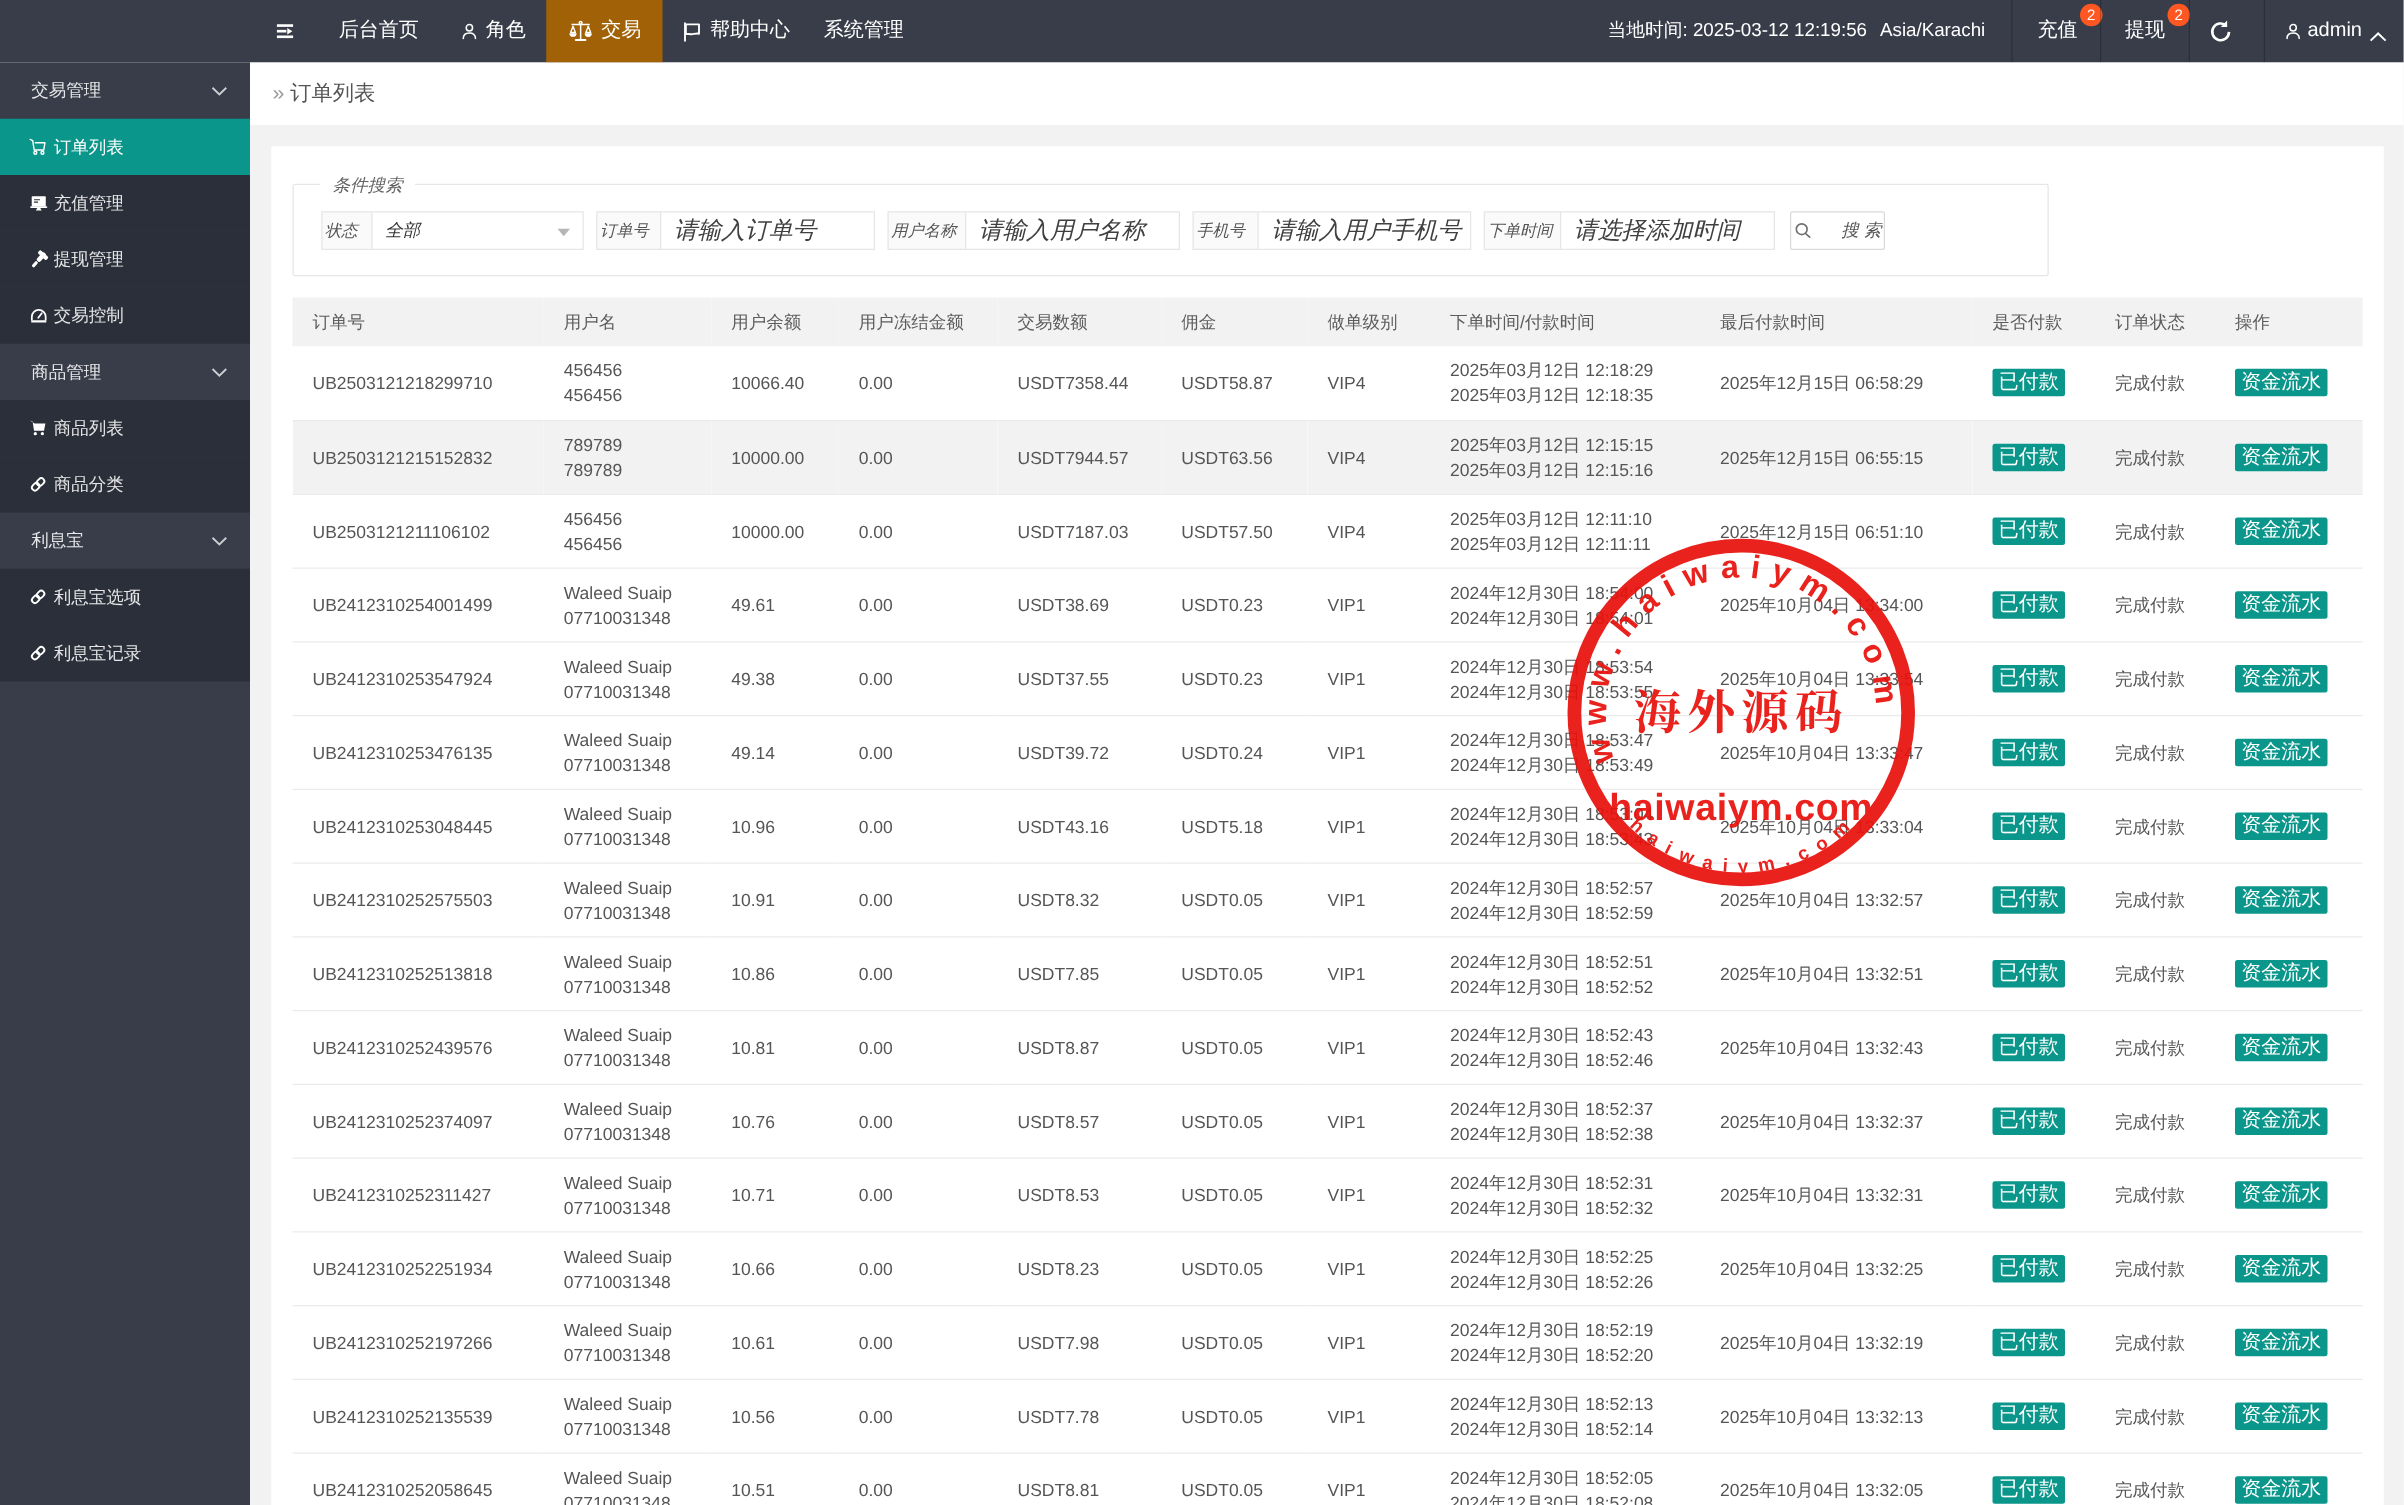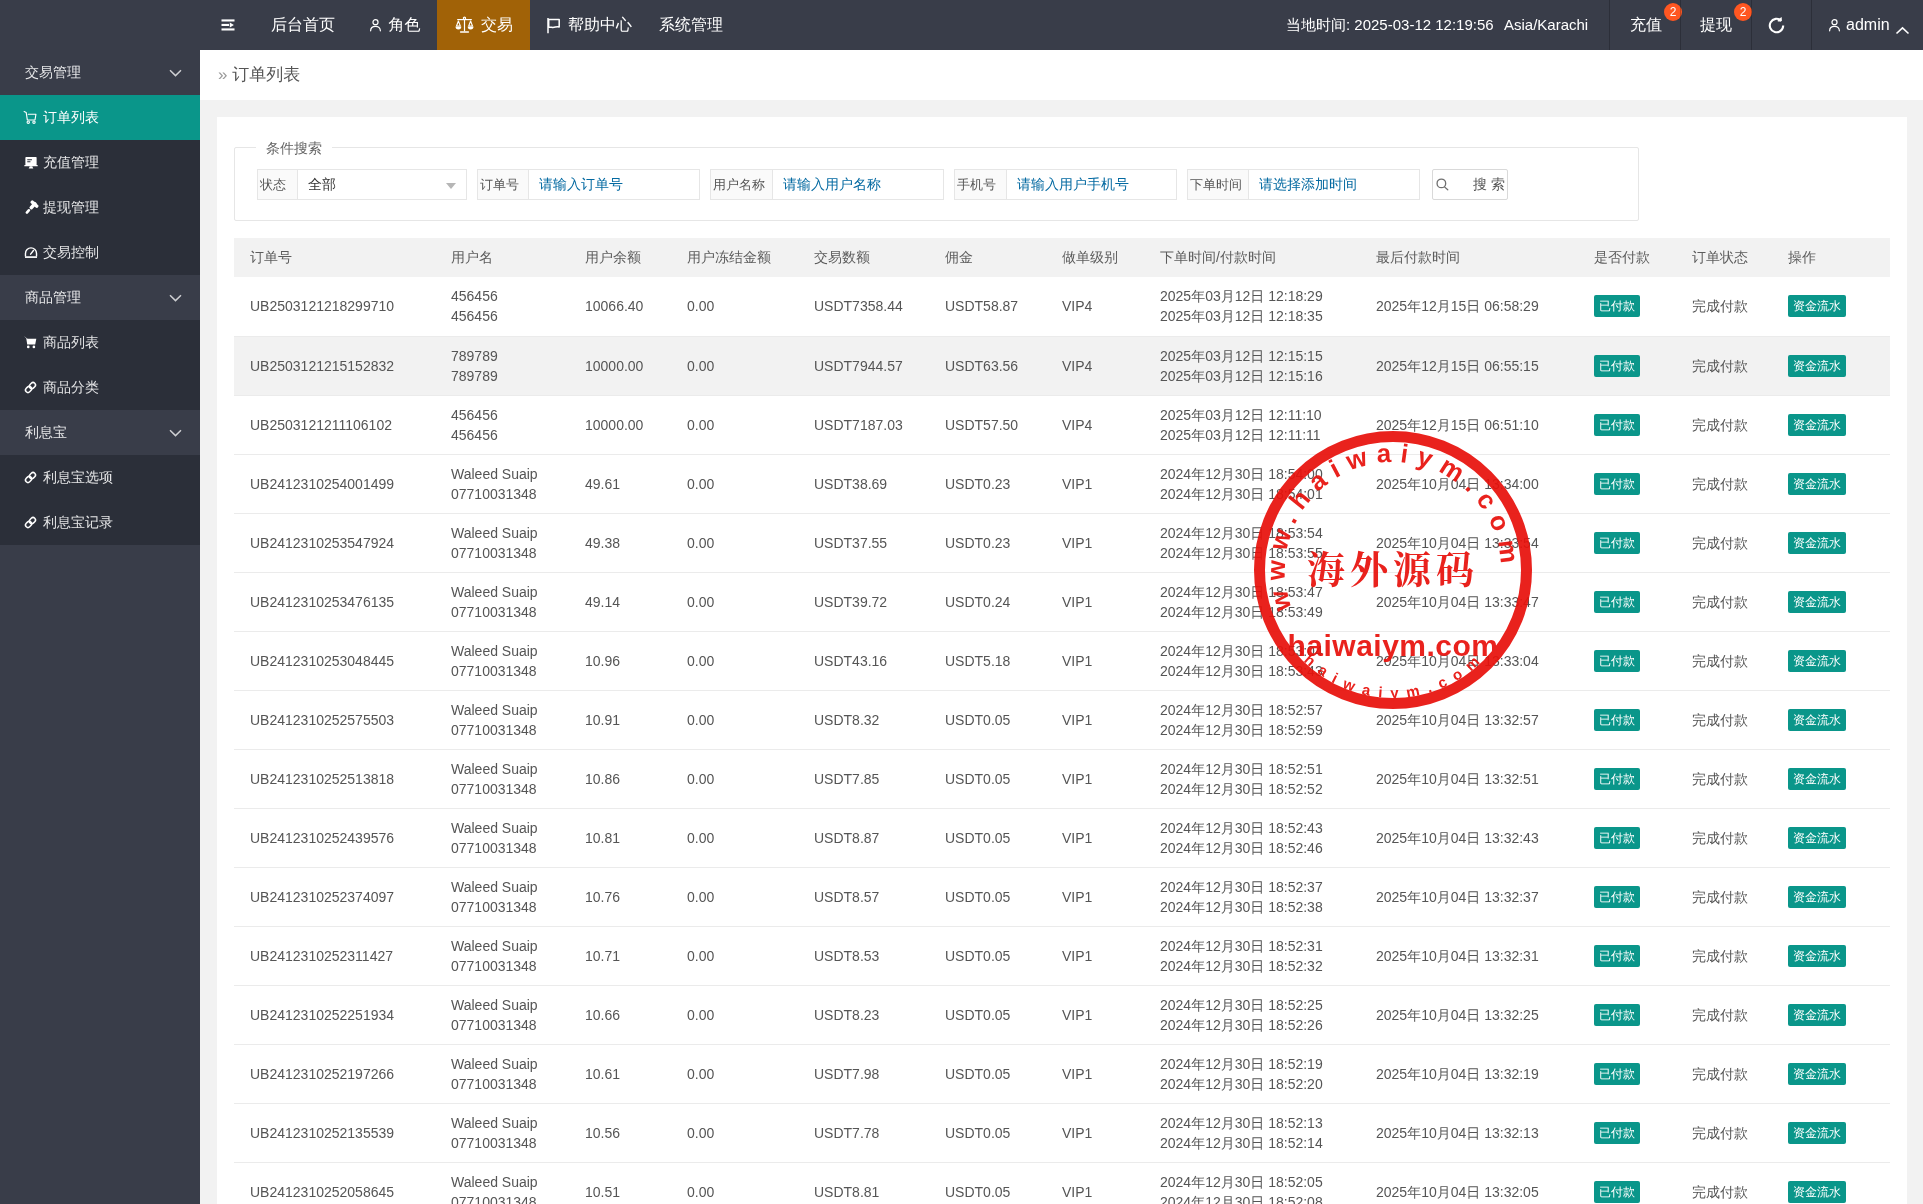--- a/index.html
+++ b/index.html
@@ -17,35 +17,35 @@
 .sidebar { position:absolute; left:0; top:50px; width:200px; height:1154px; background:#393D49; }
 .sb-it { height:45px; line-height:45px; position:relative; color:rgba(255,255,255,.88); font-size:14px; }
 .sb-group { padding-left:25px; }
 .sb-group svg { position:absolute; right:18px; top:19px; }
 .sb-sub { background:#2B2F39; padding-left:43px; }
 .sb-sub svg { position:absolute; left:23px; top:15px; }
 .sb-sub.active { background:#0A968A; color:#fff; }
 .crumbbar { position:absolute; left:200px; top:50px; width:1723px; height:50px; background:#fff; }
 .crumbbar .bc { position:absolute; left:18px; top:0; line-height:50px; color:#555; font-size:17px; }
 .card { position:absolute; left:217px; top:117px; width:1690px; height:1087px; background:#fff; }
-.fieldset { position:absolute; left:17px; top:30px; width:1405px; height:74px; border:1px solid #e6e6e6; border-radius:2px; }
+.fieldset { position:absolute; left:17px; top:30px; width:1405px; height:74px; border:1px solid #e6e6e6; border-radius:2px;font-style:italic; }
 .legend { position:absolute; left:21px; top:-10px; background:#fff; padding:0 10px; font-size:14px; color:#646464; line-height:20px; }
 .filters { position:absolute; left:22px; top:21px; display:flex; }
 .fg { display:flex; margin-right:10px; }
 .fg .lab { height:31px; line-height:29px; border:1px solid #e6e6e6; background:#fafafa; color:#565656; font-size:13px; padding:0 2px; }
 .fg .box { height:31px; border:1px solid #e6e6e6; margin-left:-1px; background:#fff; position:relative; }
-.fg .box .ph { line-height:29px; color:#0369a1; padding-left:10px; font-size:14px; }
+.fg .box .ph { line-height:29px; color:#404040; padding-left:10px; font-size:19px; }
 .fg .box .val { line-height:29px; color:#333; padding-left:10px; font-size:14px; }
 .fg .box .car { position:absolute; right:10px; top:12.5px; width:0; height:0; border-left:5px solid transparent; border-right:5px solid transparent; border-top:6px solid #b6b6b6; }
 .sbtn { position:absolute; left:1197px; top:21px; width:76px; height:31px; border:1px solid #d9d9d9; border-radius:2px; background:#fff; display:flex; align-items:center; justify-content:center; gap:23px; color:#565656; font-size:14px; }
 table { position:absolute; left:17px; top:121px; width:1656px; border-collapse:collapse; table-layout:fixed; font-size:14px; color:#555; }
 thead th { background:#f2f2f2; height:39px; font-weight:400; text-align:left; padding:0 0 0 16px; color:#5c5c5c; }
 tbody td { height:59px; border-bottom:1px solid #ebebeb; padding:0 0 0 16px; line-height:20px; overflow:hidden; white-space:nowrap; }
 tbody tr.gr td { background:#f2f2f2; }
-.badge { display:inline-block; height:22px; line-height:22px; padding:0 5px; background:#0A968A; color:#fff; font-size:12px; border-radius:2px; }
+.badge { display:inline-block; height:22px; line-height:22px; padding:0 5px; background:#0A968A; color:#fff; font-size:16px; border-radius:2px; }
 .stamp { position:absolute; left:1243px; top:420px; }
 </style></head>
 <body>
 <div class="topbar">
   <div class="nav">
     <div class="it" style="width:55px">
         <svg width="14" height="12" viewBox="0 0 14 12" fill="#fff">
           <rect x="0.5" y="0.4" width="13" height="2.1"></rect>
           <rect x="0.5" y="4.9" width="7.6" height="2.1"></rect>
           <path d="M8.8 3.4 L12.9 5.95 L8.8 8.5 Z"></path>

